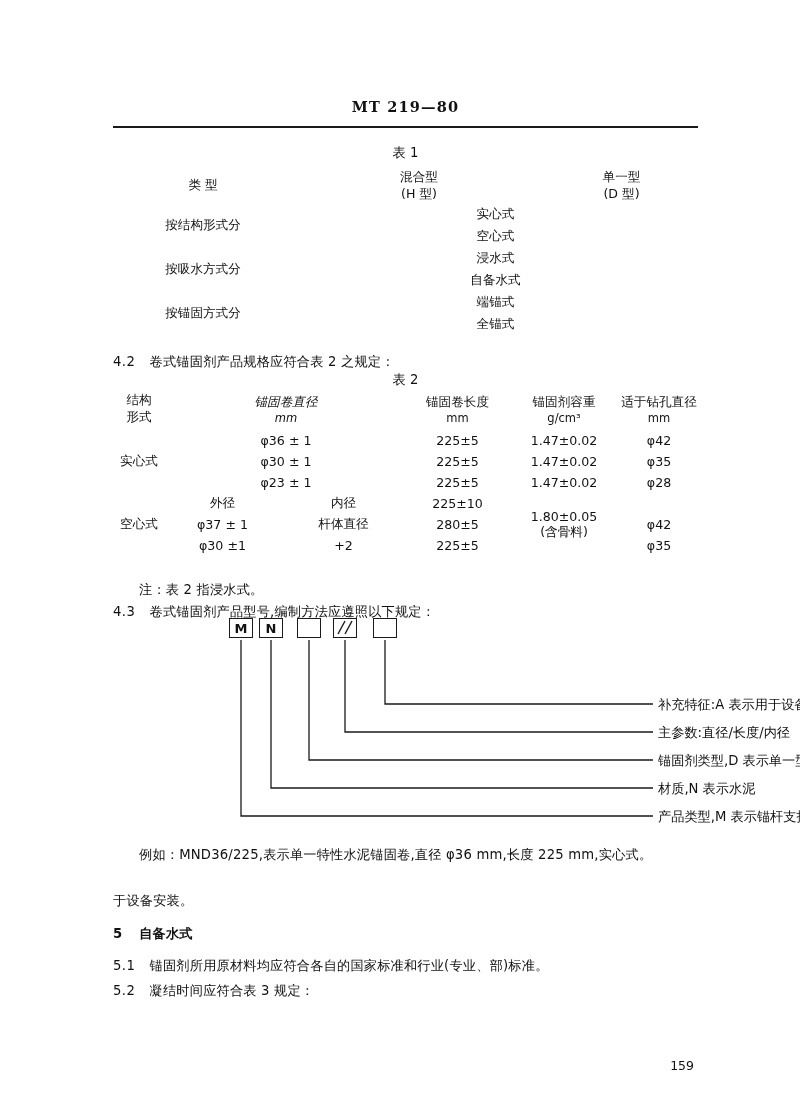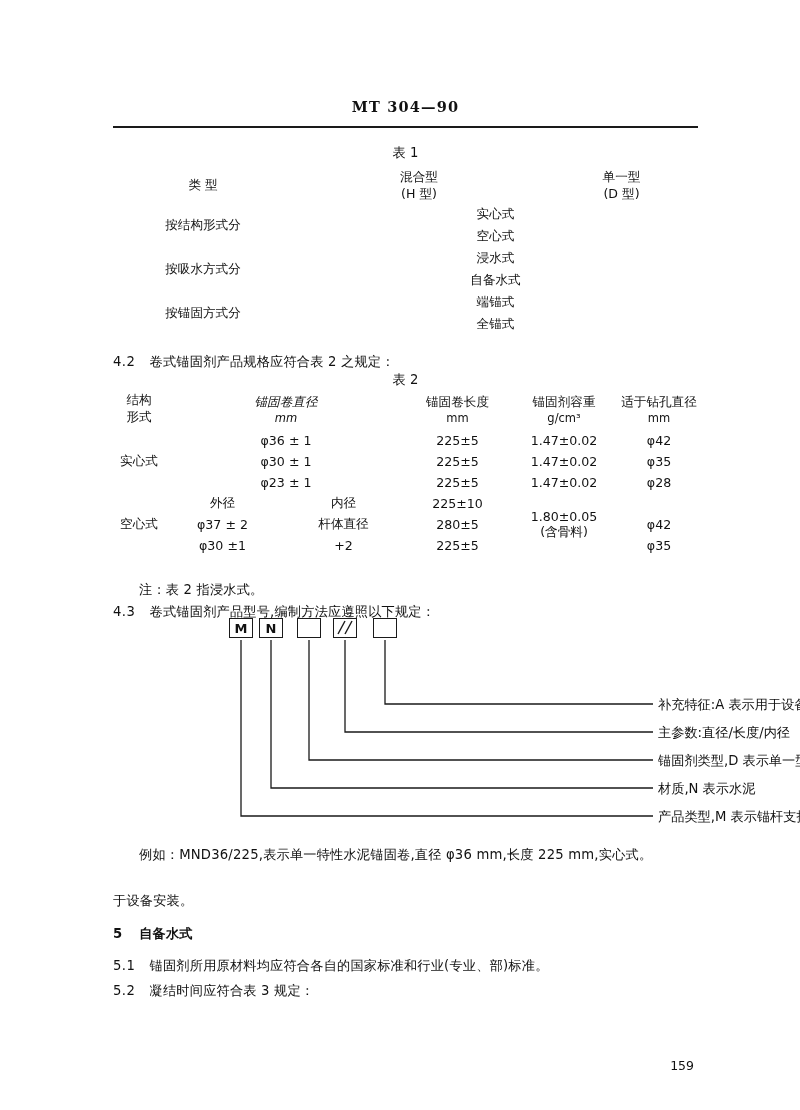--- a/index.html
+++ b/index.html
@@ -153,21 +153,21 @@
   }
 </style>
 </head>
 <body>
 
 <div id="page">
 
 
   <div class="content">
 
-    <div class="runhead">MT 304—90</div>
+    <div class="runhead">MT 219—80</div>
     <div class="runrule"></div>
 
     <div class="tbl-caption" style="top:144px;">表 1</div>
 
     <table class="doc" id="table1">
       <colgroup>
         <col style="width:180px">
         <col style="width:252px">
         <col style="width:153px">
       </colgroup>
@@ -276,21 +276,21 @@
           <td class="vl thin-bot">外径</td>
           <td class="vl thin-bot">内径</td>
           <td class="vl">225±10</td>
           <td rowspan="3" class="vl t1-outer-bot">
             <div>1.80±0.05</div>
             <div>(含骨料)</div>
           </td>
           <td class="vl"></td>
         </tr>
         <tr>
-          <td class="vl">φ37 ± 2</td>
+          <td class="vl">φ37 ± 1</td>
           <td class="vl">杆体直径</td>
           <td class="vl">280±5</td>
           <td class="vl">φ42</td>
         </tr>
         <tr>
           <td class="vl t1-outer-bot">φ30 ±1</td>
           <td class="vl t1-outer-bot">+2</td>
           <td class="vl t1-outer-bot">225±5</td>
           <td class="vl t1-outer-bot">φ35</td>
         </tr>

